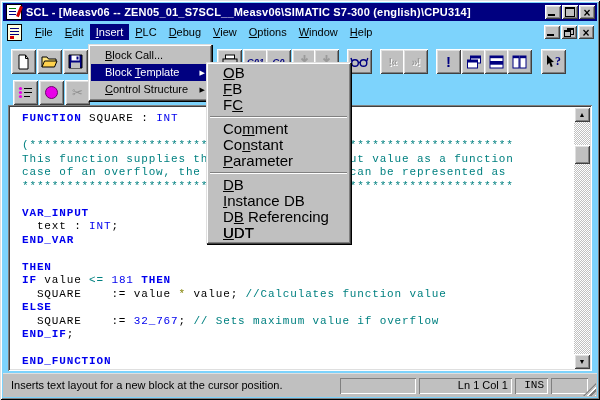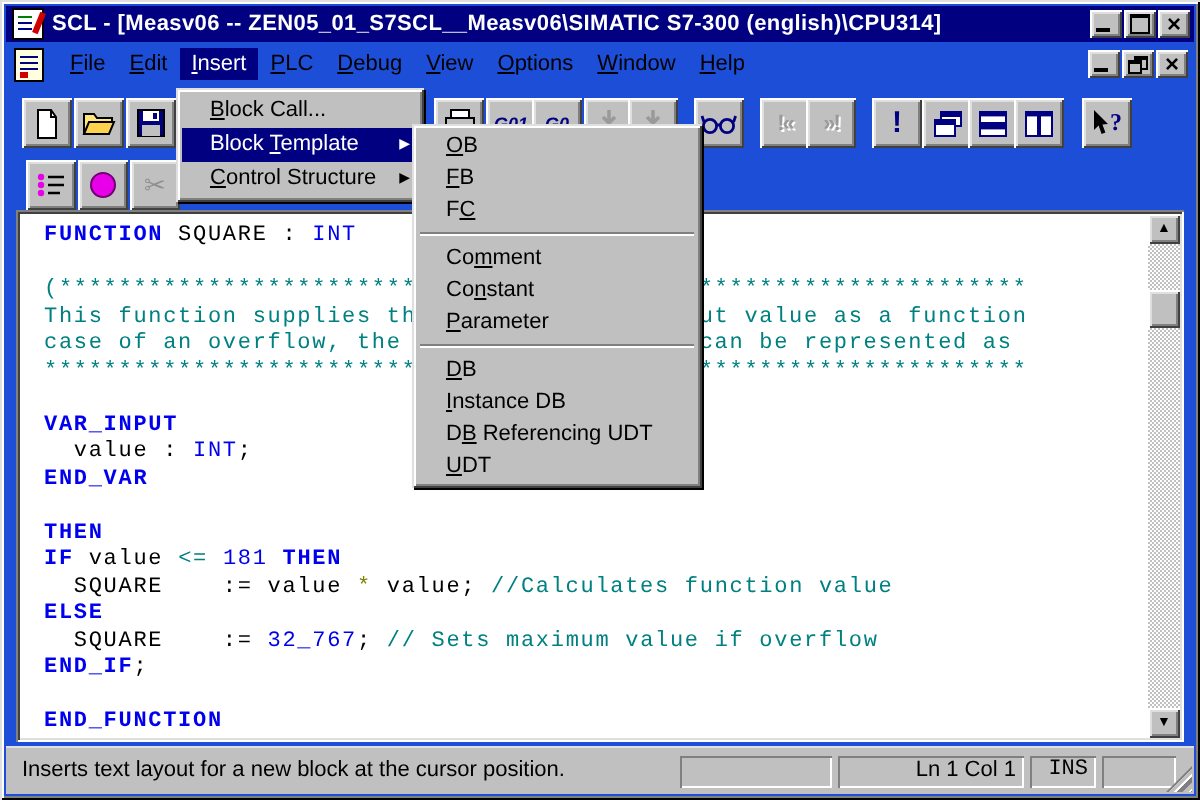--- a/index.html
+++ b/index.html
@@ -1,18 +1,18 @@
 <!DOCTYPE html>
 <html style="--titlebar: #000080; --kw: #0000ee; --cmt: #008080; --chrome: #c0c0c0;"><head>
 <meta charset="utf-8">
 <style>
   html,body{margin:0;padding:0;background:#c0c0c0;}
   body{width:600px;height:400px;position:relative;font-family:"Liberation Sans",sans-serif;overflow:hidden;}
   u{text-decoration:underline;}
-  .window{position:absolute;inset:0;background:#1d4ed8;
+  .window{position:absolute;inset:0;background:#7dd3fc;
     box-shadow:inset 1px 1px 0 #dfdfdf, inset -1px -1px 0 #000, inset 2px 2px 0 #fff, inset -2px -2px 0 #808080;}
 
   
   .titlebar{position:absolute;left:3px;top:3px;right:3px;height:18px;background:var(--titlebar,#000080);
     display:flex;align-items:center;padding:0 2px;}
   .app-icon{width:14px;height:14px;background:#fff;border:1px solid #000;margin:0 4px 0 1px;position:relative;flex:none;}
   .app-icon::before{content:"";position:absolute;left:2px;top:3px;width:7px;height:1px;background:#008000;
     box-shadow:0 3px 0 #000080,0 6px 0 #000080;}
   .app-icon::after{content:"";position:absolute;right:0;top:1px;width:3px;height:11px;background:#d00000;transform:rotate(22deg);}
   .title-text{color:#fff;font-weight:bold;font-size:11px;flex:1;white-space:nowrap;overflow:hidden;letter-spacing:.2px;}
@@ -76,21 +76,21 @@
     box-shadow:inset 1px 1px 0 #fff, inset -1px -1px 0 #404040, inset 2px 2px 0 #dfdfdf, inset -2px -2px 0 #808080;}
 
   
   .menu-panel{position:absolute;background:#c0c0c0;padding:3px;z-index:10;
     box-shadow:1px 1px 0 #000, inset 1px 1px 0 #dfdfdf, inset -1px -1px 0 #404040, inset 2px 2px 0 #fff, inset -2px -2px 0 #808080;}
   #insert-menu{left:88px;top:44px;width:118px;}
   #block-submenu{left:206px;top:62px;width:139px;z-index:11;}
   .mi{height:17px;line-height:17px;font-size:11px;padding:0 10px 0 14px;position:relative;color:#000;}
   .mi.hl{background:var(--titlebar,#000080);color:#fff;}
   .mi .arr{position:absolute;right:4px;top:0;font-size:7px;line-height:17px;}
-  .smi{height:16px;line-height:16px;font-size:11px;padding:0 8px 0 14px;color:#000;}
+  .smi{height:16px;line-height:16px;font-size:15px;padding:0 8px 0 14px;color:#000;}
   .msep{height:0;margin:3px 1px;border-top:1px solid #808080;border-bottom:1px solid #fff;}
 
   
   .statusbar{position:absolute;left:3px;right:3px;bottom:3px;height:23px;background:#c0c0c0;border-top:1px solid #dfdfdf;}
   .sb-msg{position:absolute;left:8px;top:5px;font-size:11px;color:#000;white-space:nowrap;}
   .sb-panel{position:absolute;top:4px;height:16px;box-sizing:border-box;font-size:11px;padding:1px 4px;color:#000;
     box-shadow:inset 1px 1px 0 #808080, inset -1px -1px 0 #fff;white-space:nowrap;overflow:hidden;text-align:right;}
   .sp1{left:337px;width:76px;}
   .sp2{left:416px;width:93px;}
   .sp3{left:512px;width:33px;font-family:Liberation Mono, monospace;}
@@ -259,21 +259,21 @@
   <div class="editor">
     <div class="code">
         <div class="cl"><span class="k">FUNCTION</span><span class="p"> SQUARE : </span><span class="t">INT</span></div>
         <div class="cl"></div>
         <div class="cl"><span class="c">(*****************************************************************</span></div>
         <div class="cl"><span class="c">This function supplies the square of the input value as a function</span></div>
         <div class="cl"><span class="c">case of an overflow, the maximum value that can be represented as</span></div>
         <div class="cl"><span class="c">******************************************************************</span></div>
         <div class="cl"></div>
         <div class="cl"><span class="k">VAR_INPUT</span></div>
-        <div class="cl"><span class="p">  value : </span><span class="t">INT</span><span class="p">;</span></div>
+        <div class="cl"><span class="p">  text : </span><span class="t">INT</span><span class="p">;</span></div>
         <div class="cl"><span class="k">END_VAR</span></div>
         <div class="cl"></div>
         <div class="cl"><span class="k">THEN</span></div>
         <div class="cl"><span class="k">IF</span><span class="p"> value </span><span class="g">&lt;=</span><span class="p"> </span><span class="n">181</span><span class="p"> </span><span class="k">THEN</span></div>
         <div class="cl"><span class="p">  SQUARE    := value </span><span class="o">*</span><span class="p"> value; </span><span class="c">//Calculates function value</span></div>
         <div class="cl"><span class="k">ELSE</span></div>
         <div class="cl"><span class="p">  SQUARE    := </span><span class="n">32_767</span><span class="p">; </span><span class="c">// Sets maximum value if overflow</span></div>
         <div class="cl"><span class="k">END_IF</span><span class="p">;</span></div>
         <div class="cl"></div>
         <div class="cl"><span class="k">END_FUNCTION</span></div>

